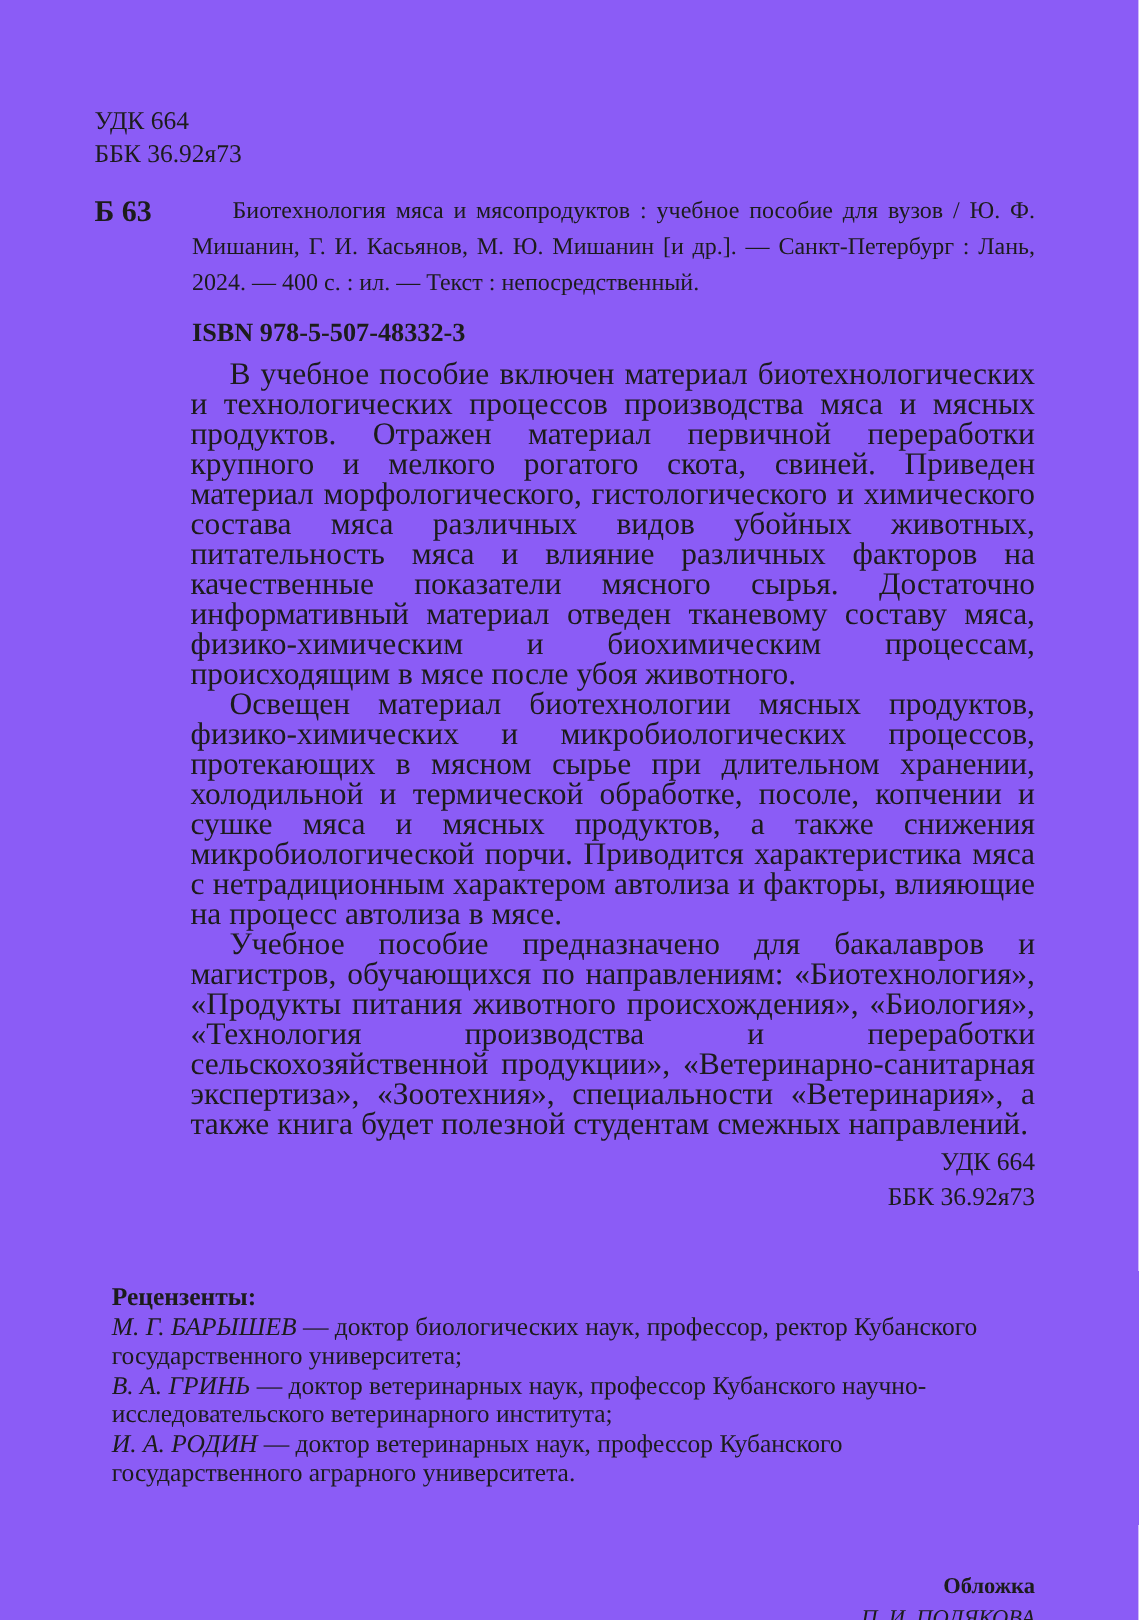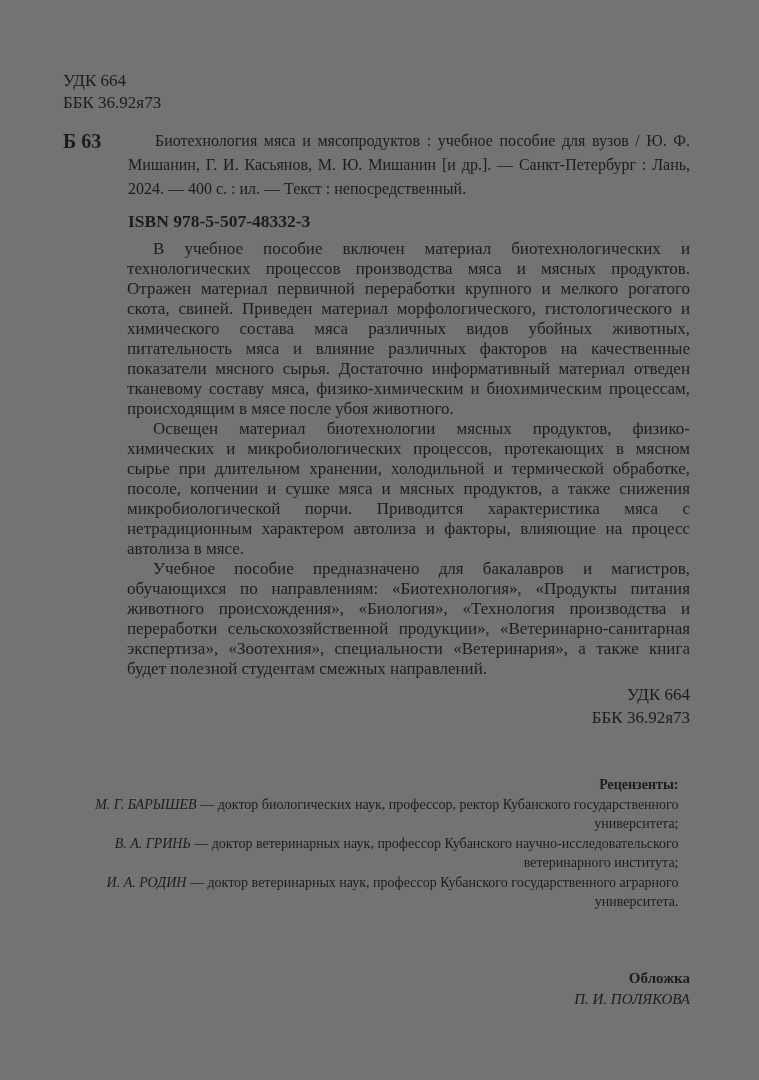--- a/index.html
+++ b/index.html
@@ -5,21 +5,21 @@
   * { margin: 0; padding: 0; box-sizing: border-box; }
   html, body { background: #ffffff; }
   body {
     font-family: "Liberation Serif", "DejaVu Serif", serif;
     color: #1c1c1c;
   }
   .page {
     position: relative;
     width: 759px;
     height: 1080px;
-    background: #737373;
+    background: #8b5cf6;
     overflow: hidden;
     padding: 70px 69px 0 63px;
   }
   
   .top-codes {
     font-size: 17px;
     line-height: 22px;
   }
   
   .entry-row {
@@ -46,39 +46,39 @@
     font-size: 17.5px;
     line-height: 22px;
   }
   
   .annotation {
     margin-left: 64px;
     width: 563px;
     margin-top: 7px;
   }
   .annotation p {
-    font-size: 17px;
+    font-size: 21px;
     line-height: 20px;
     text-align: justify;
     text-indent: 26px;
   }
   .bottom-codes {
     margin-left: 64px;
     width: 563px;
     margin-top: 4px;
     text-align: right;
     font-size: 17px;
     line-height: 23px;
   }
   
   .reviewers {
     margin: 46px auto 0 auto;
     width: 604px;
-    text-align: right;
-    font-size: 14px;
+    text-align: left;
+    font-size: 17px;
     line-height: 19.5px;
   }
   .reviewers-heading {
     font-weight: bold;
   }
   .reviewer-name { font-style: italic; }
   
   .cover {
     margin-top: 56px;
     text-align: right;

